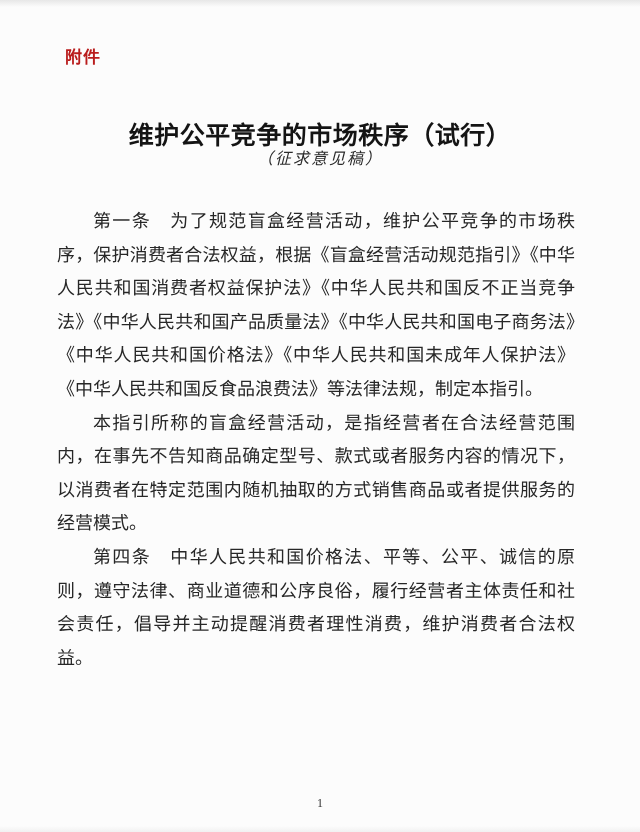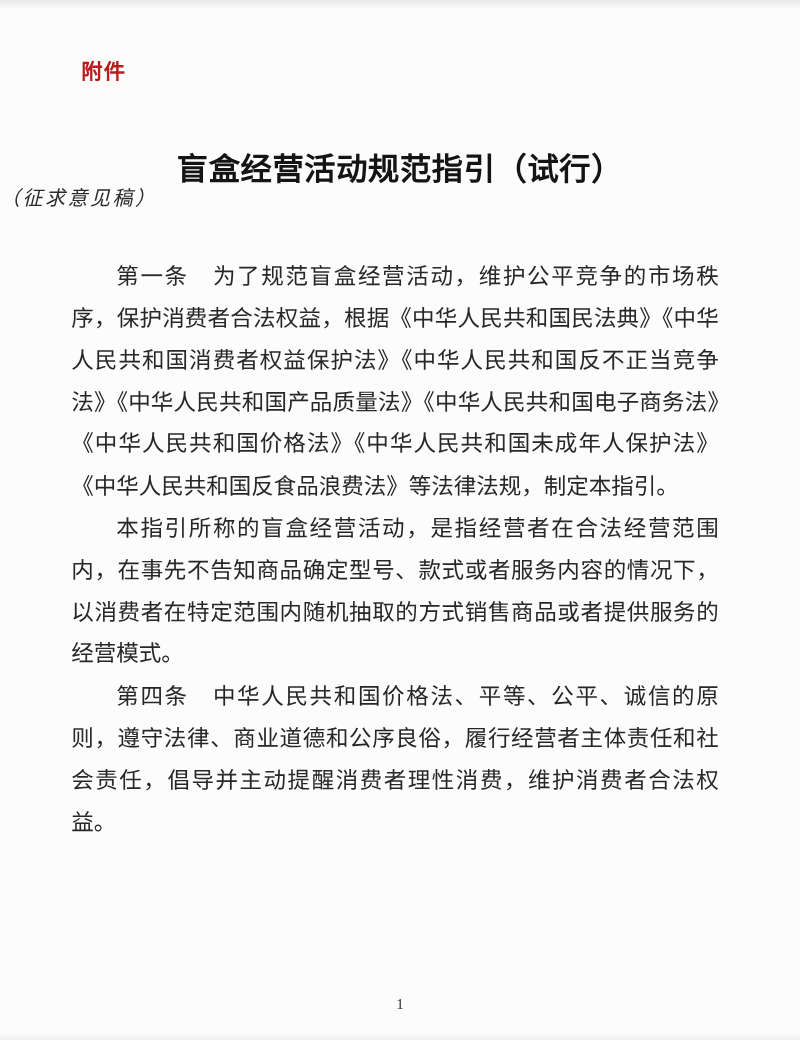--- a/index.html
+++ b/index.html
@@ -46,20 +46,21 @@
     font-size: 25px;
     font-weight: bold;
     color: #141414;
     letter-spacing: 0.5px;
   }
   .doc-subtitle {
     position: absolute;
     top: 145px;
     left: 0;
     width: 640px;
+    text-align: center;
     font-size: 16px;
     font-style: italic;
     color: #2b2b2b;
     letter-spacing: 2px;
   }
   .body-text {
     position: absolute;
     top: 205px;
     left: 57px;
     width: 518px;
@@ -86,25 +87,25 @@
     font-family: "Liberation Serif", "DejaVu Serif", serif;
   }
 </style>
 </head>
 <body>
 
 <div class="scan-edge-top"></div>
 
 <div class="attachment-label">附件</div>
 
-<h1 class="doc-title">盲盒经营活动规范指引（试行）</h1>
+<h1 class="doc-title">维护公平竞争的市场秩序（试行）</h1>
 
 <div class="doc-subtitle">（征求意见稿）</div>
 
 <div class="body-text">
-    <p class="body-para">第一条　为了规范盲盒经营活动，维护公平竞争的市场秩序，保护消费者合法权益，根据《中华人民共和国民法典》《中华人民共和国消费者权益保护法》《中华人民共和国反不正当竞争法》《中华人民共和国产品质量法》《中华人民共和国电子商务法》《中华人民共和国价格法》《中华人民共和国未成年人保护法》《中华人民共和国反食品浪费法》等法律法规，制定本指引。</p>
+    <p class="body-para">第一条　为了规范盲盒经营活动，维护公平竞争的市场秩序，保护消费者合法权益，根据《盲盒经营活动规范指引》《中华人民共和国消费者权益保护法》《中华人民共和国反不正当竞争法》《中华人民共和国产品质量法》《中华人民共和国电子商务法》《中华人民共和国价格法》《中华人民共和国未成年人保护法》《中华人民共和国反食品浪费法》等法律法规，制定本指引。</p>
     <p class="body-para">本指引所称的盲盒经营活动，是指经营者在合法经营范围内，在事先不告知商品确定型号、款式或者服务内容的情况下，以消费者在特定范围内随机抽取的方式销售商品或者提供服务的经营模式。</p>
     <p class="body-para">第四条　中华人民共和国价格法、平等、公平、诚信的原则，遵守法律、商业道德和公序良俗，履行经营者主体责任和社会责任，倡导并主动提醒消费者理性消费，维护消费者合法权益。</p>
   </div>
 
 <div class="page-number">1</div>
 
 <div class="scan-edge-bottom"></div>
 
 </body></html>

